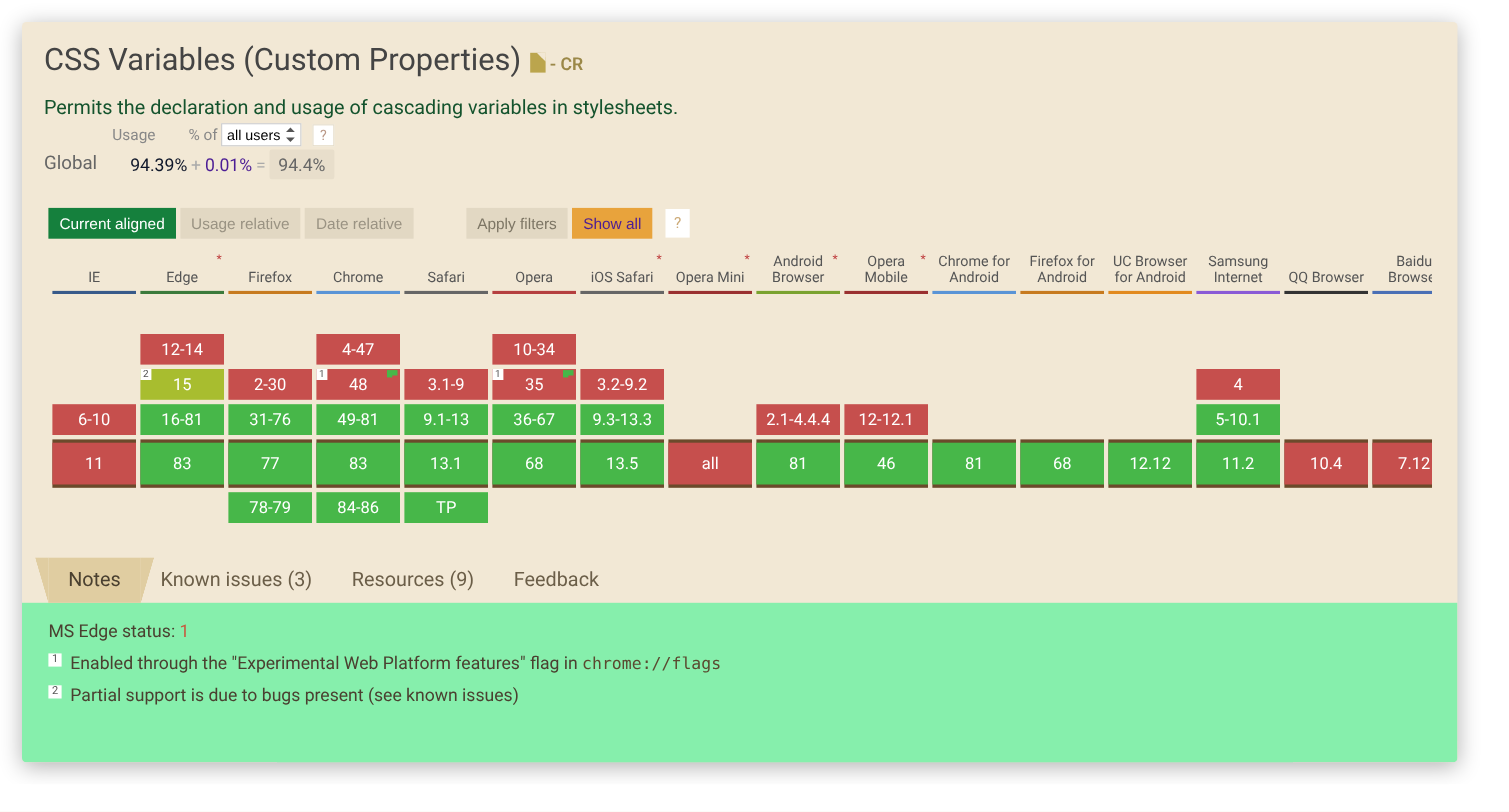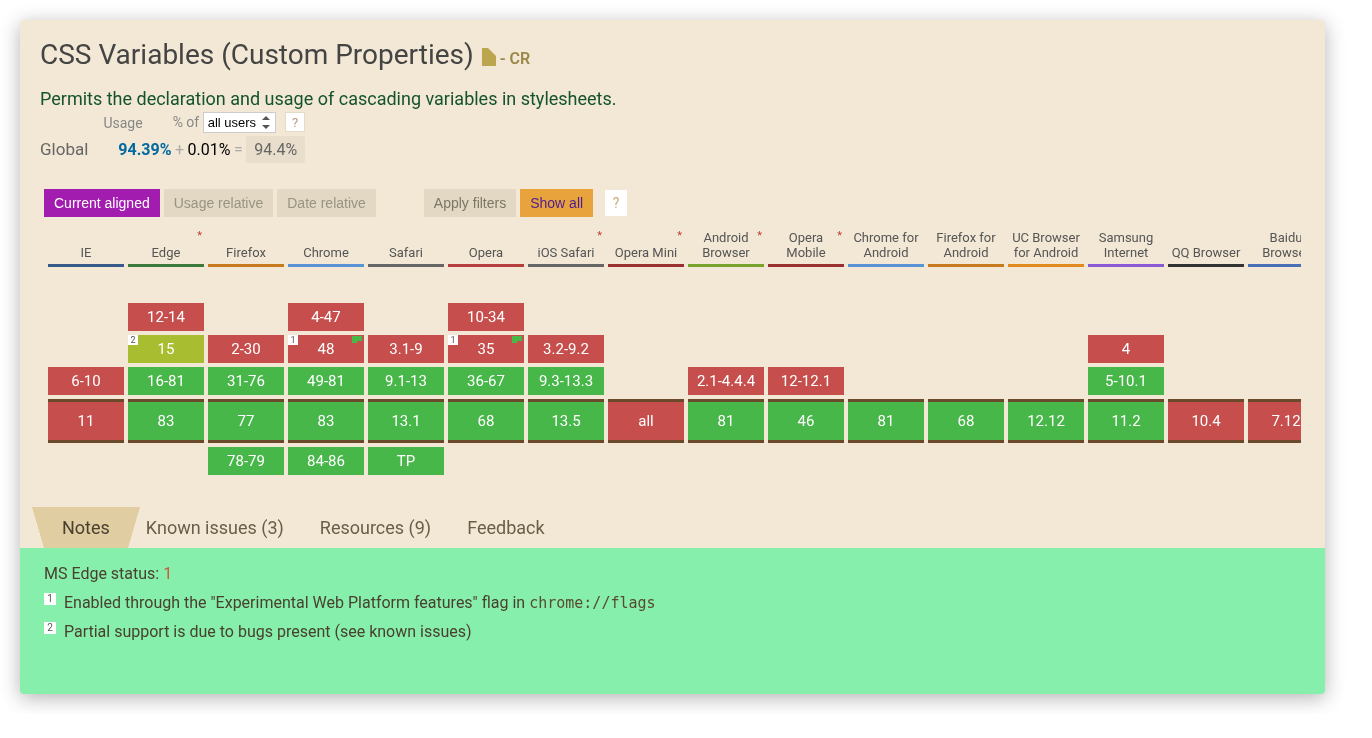--- a/index.html
+++ b/index.html
@@ -46,32 +46,32 @@
   .usage-box .row1 { display:flex; gap:30px; align-items:center; justify-content:flex-end; margin-bottom:6px;}
   .usage-box .row2 { display:flex; gap:30px; align-items:center; justify-content:flex-end;}
   select.scope {
     font-size:13px; padding:2px 18px 2px 4px; border:1px solid #ccc; background:#fff;
     appearance:none; -webkit-appearance:none;
   }
   .select-wrap { position:relative; display:inline-block; }
   .select-wrap::after { content:''; position:absolute; right:6px; top:4px; width:0;height:0;border-left:4px solid transparent;border-right:4px solid transparent;border-bottom:4px solid #555;}
   .select-wrap::before { content:''; position:absolute; right:6px; bottom:4px; width:0;height:0;border-left:4px solid transparent;border-right:4px solid transparent;border-top:4px solid #555;}
   .help-btn { display:inline-block; width:20px; height:20px; background:#fff; color:#b98; text-align:center; line-height:20px; font-size:13px; border:1px solid #e5dcc8; margin-left:6px;}
-  .pct-main { color:#0369a1; font-size:16px;font-weight:bold; }
-  .pct-partial { color:#000000; font-size:16px; }
+  .pct-main { color:#0f172a; font-size:16px; }
+  .pct-partial { color:#4c1d95; font-size:16px; }
   .pct-total { color:#666; font-size:16px; background:#e8decb; padding:4px 8px; border-radius:2px;}
   .op { color:#aaa; font-size:16px; }
   .global-label { color:#666; font-size:17px; }
   .controls {
     display:flex; gap:4px; padding:0 24px; margin-top:30px; align-items:center;
   }
   .btn {
     font-size:14px; padding:6px 10px; border:none; cursor:pointer;
   }
-  .btn-active { background:#a21caf; color:#fff; }
+  .btn-active { background:#15803d; color:#fff; }
   .btn-active2 { background:#e8a33c; color:#4c1d95; }
   .btn-muted { background:#e2d8c3; color:#9a9383; }
   .btn-muted2 { background:#e2d8c3; color:#7d7665; }
   .spacer { width:40px; }
   .help-btn2 { background:#fff; color:#ca7; width:22px; height:26px; text-align:center; line-height:26px; font-size:14px; margin-left:8px;}
   .table-scroll {
     overflow-x:auto;
     margin:8px 24px 0 24px;
     padding-bottom:10px;
   }

